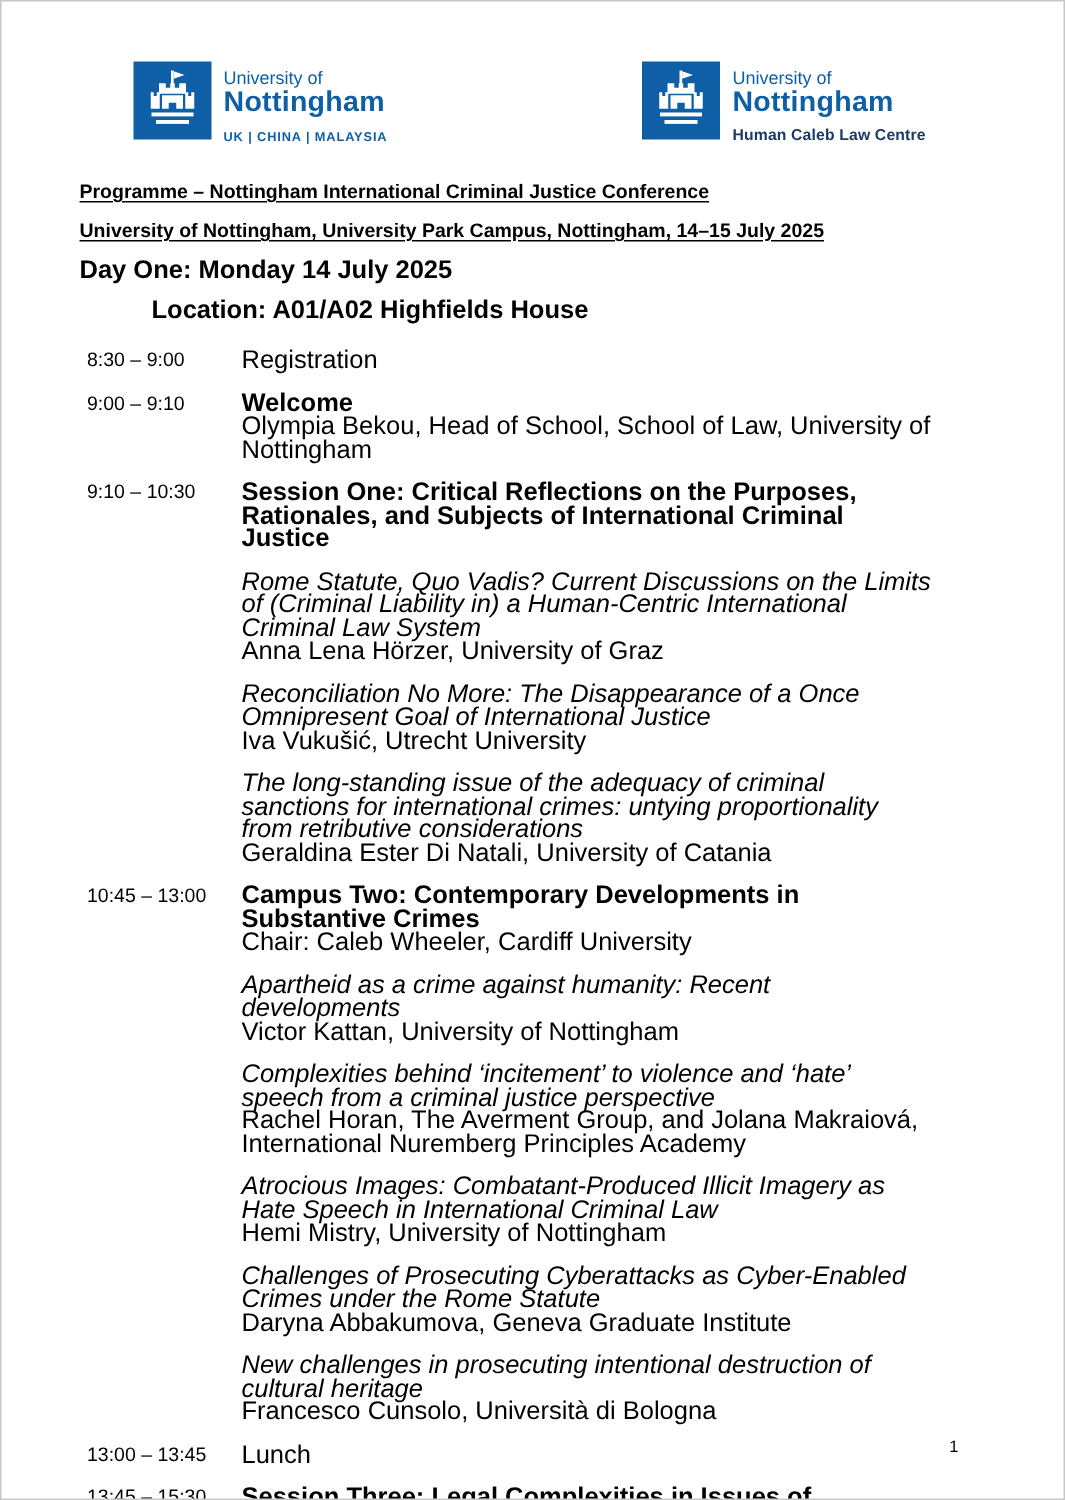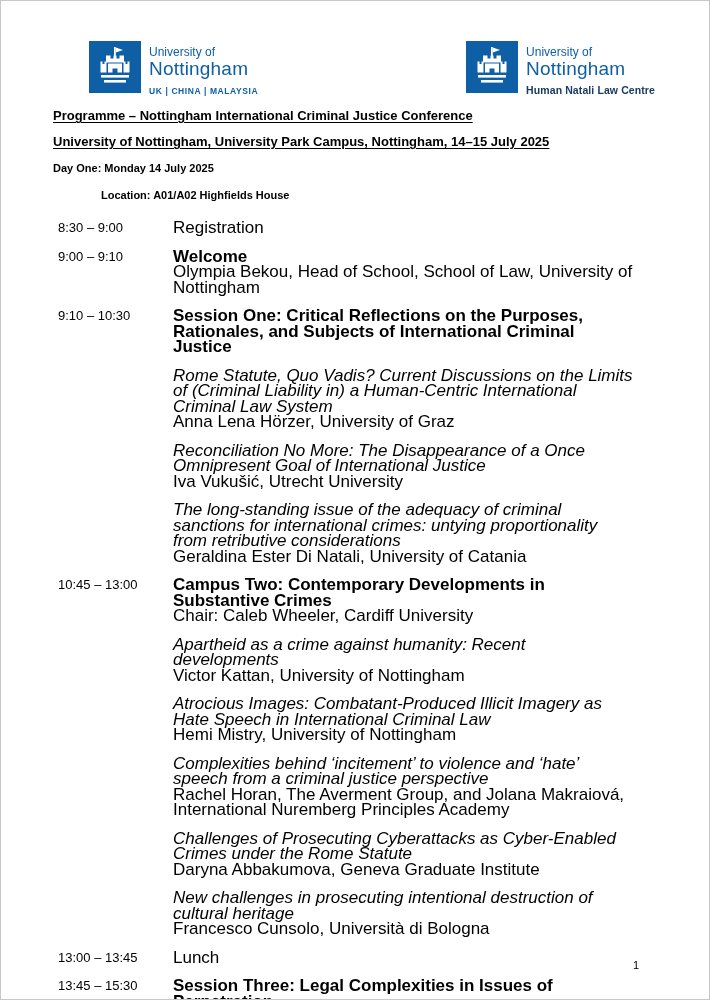--- a/index.html
+++ b/index.html
@@ -2,37 +2,37 @@
 <html style="--brand-blue: #0e5fa6; --navy: #1b3a66;"><head>
 <meta charset="utf-8">
 <style>
   :root { --brand-blue:#0e5fa6; --navy:#1b3a66; --text:#000000; }
   * { box-sizing: border-box; }
   html, body { margin:0; padding:0; background:#ffffff; }
   body { width:710px; height:1000px; font-family:"Liberation Sans", sans-serif; color:var(--text); }
   .page { position:relative; width:710px; height:1000px; background:#ffffff; border:1px solid #c8c8c8; padding:40px 54px 0 52px; overflow:hidden; }
 
   
-  .logos { display:flex; align-items:flex-start; margin-left:36px; margin-bottom:12px;justify-content:space-between; }
+  .logos { display:flex; align-items:flex-start; margin-left:36px; margin-bottom:24px; }
   .logo { display:flex; }
   .logo-right { margin-left:170px; }
   .logo-square { width:52px; height:52px; background:var(--brand-blue); flex-shrink:0; }
   .logo-text { margin-left:8px; padding-top:5px; }
   .logo-line1 { color:var(--brand-blue); font-size:12px; line-height:13px; }
-  .logo-line2 { color:var(--brand-blue); font-size:19px; font-weight:normal; line-height:20px; letter-spacing:0.2px; }
+  .logo-line2 { color:var(--brand-blue); font-size:19px; font-weight:bold; line-height:20px; letter-spacing:0.2px; }
   .logo-sub { margin-top:7px; font-size:8.5px; font-weight:bold; color:var(--brand-blue); letter-spacing:0.6px; }
   .logo-right .logo-sub { color:var(--navy); font-size:10.5px; letter-spacing:0.1px; margin-top:5px; }
 
   
   .doc-title { font-weight:bold; font-size:13px; line-height:15px; text-decoration:underline; text-underline-offset:2px; margin:0 0 11px 0; }
-  .heading-left { font-weight:bold; font-size:11px; line-height:16px; margin:0 0 11px 0; }
+  .heading-left { font-weight:bold; font-size:17px; line-height:16px; margin:0 0 11px 0; }
   .heading-left.location { margin-bottom:17px;padding-left:48px; }
 
   
-  .row { display:flex; margin-bottom:13px;gap:12px; }
+  .row { display:flex; margin-bottom:13px; }
   .time { width:108px; flex-shrink:0; padding-left:5px; font-size:13px; line-height:15.5px; }
   .content { flex:1; max-width:460px; font-size:17px; line-height:15.5px; }
   .block { margin-bottom:13px; }
   .block:last-child { margin-bottom:0; }
   .line.bold { font-weight:bold; }
   .line.italic { font-style:italic; }
 
   .page-number { position:absolute; right:70px; bottom:28px; font-size:11px; }
 </style>
 </head>
@@ -75,21 +75,21 @@
             <path d="M11.5 20.5h2v2.5h2v-2.5h2v11h-6z"></path>
             <path d="M34.5 20.5h2v2.5h2v-2.5h2v11h-6z"></path>
             <rect x="12" y="34" width="28" height="2.6"></rect>
             <rect x="15" y="39" width="22" height="2.6"></rect>
           </g>
         </svg>
       </div>
       <div class="logo-text">
         <div class="logo-line1">University of</div>
         <div class="logo-line2">Nottingham</div>
-        <div class="logo-sub">Human Natali Law Centre</div>
+        <div class="logo-sub">Human Caleb Law Centre</div>
       </div>
     </div>
 
   </div>
 
   <div class="doc-title">Programme – Nottingham International Criminal Justice Conference</div>
   <div class="doc-title">University of Nottingham, University Park Campus, Nottingham, 14–15 July 2025</div>
 
   <div class="heading-left">Day One: Monday 14 July 2025</div>
   <div class="heading-left location">Location: A01/A02 Highfields House</div>
@@ -137,26 +137,26 @@
         <div class="content">
           <div class="block">
             <div class="line bold">Campus Two: Contemporary Developments in Substantive Crimes</div>
             <div class="line plain">Chair: Caleb Wheeler, Cardiff University</div>
           </div>
           <div class="block">
             <div class="line italic">Apartheid as a crime against humanity: Recent developments</div>
             <div class="line plain">Victor Kattan, University of Nottingham</div>
           </div>
           <div class="block">
+            <div class="line italic">Complexities behind ‘incitement’ to violence and ‘hate’ speech from a criminal justice perspective</div>
+            <div class="line plain">Rachel Horan, The Averment Group, and Jolana Makraiová, International Nuremberg Principles Academy</div>
+          </div>
+          <div class="block">
             <div class="line italic">Atrocious Images: Combatant-Produced Illicit Imagery as Hate Speech in International Criminal Law</div>
             <div class="line plain">Hemi Mistry, University of Nottingham</div>
-          </div>
-          <div class="block">
-            <div class="line italic">Complexities behind ‘incitement’ to violence and ‘hate’ speech from a criminal justice perspective</div>
-            <div class="line plain">Rachel Horan, The Averment Group, and Jolana Makraiová, International Nuremberg Principles Academy</div>
           </div>
           <div class="block">
             <div class="line italic">Challenges of Prosecuting Cyberattacks as Cyber-Enabled Crimes under the Rome Statute</div>
             <div class="line plain">Daryna Abbakumova, Geneva Graduate Institute</div>
           </div>
           <div class="block">
             <div class="line italic">New challenges in prosecuting intentional destruction of cultural heritage</div>
             <div class="line plain">Francesco Cunsolo, Università di Bologna</div>
           </div>
         </div>

